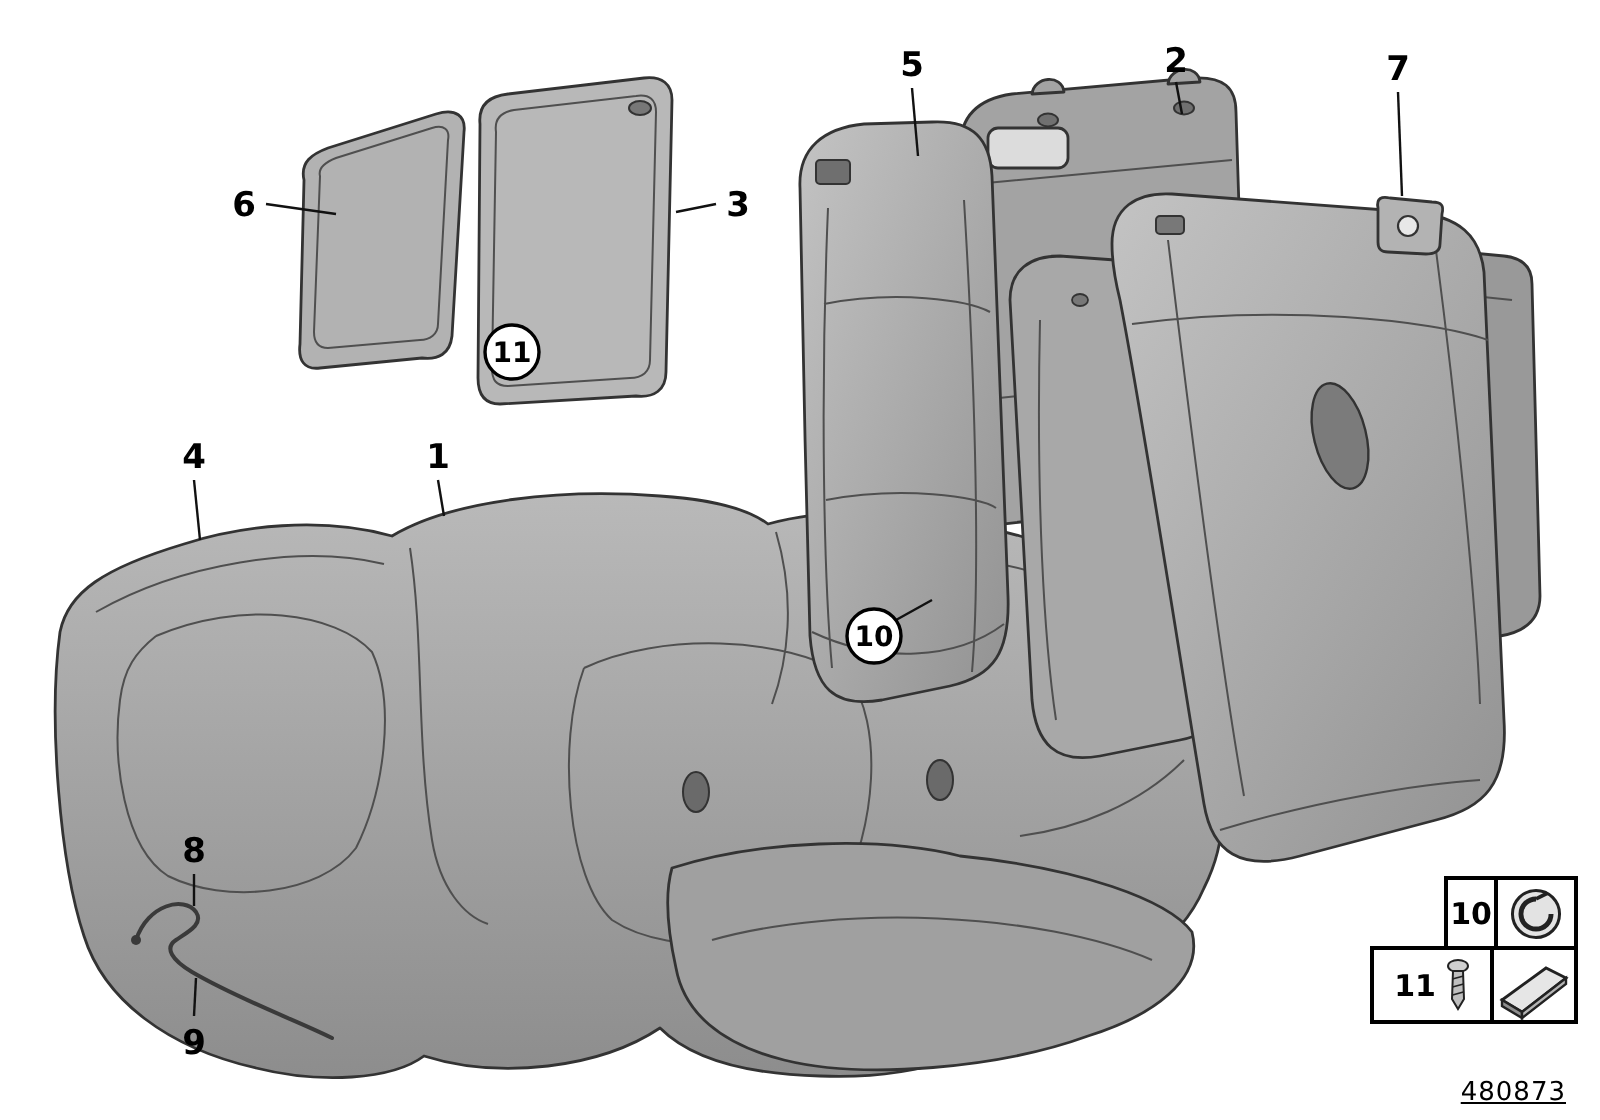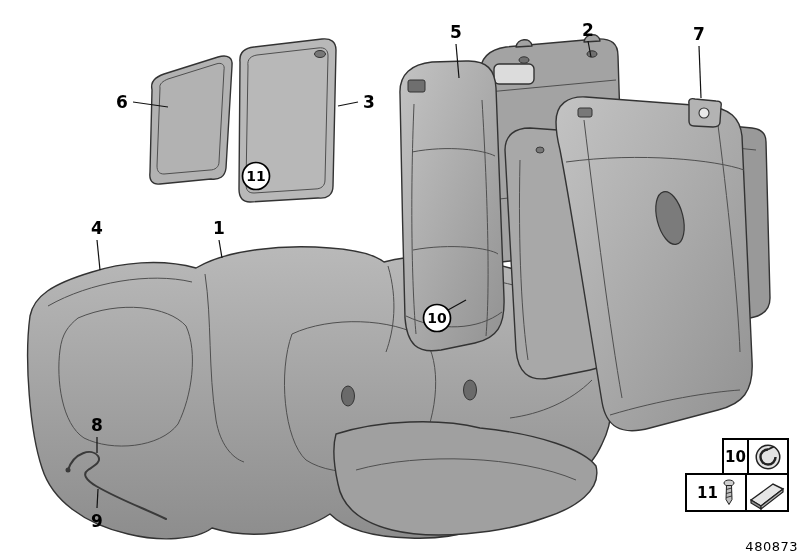--- a/index.html
+++ b/index.html
@@ -12,21 +12,21 @@
   .callout-text{font:bold 17px "DejaVu Sans",sans-serif;fill:#000;}
   .circ-text{font:bold 14px "DejaVu Sans",sans-serif;fill:#000;}
   .circ{fill:#fff;stroke:#000;stroke-width:1.7;}
   .legend{position:absolute;right:11px;bottom:48px;display:flex;flex-direction:column;align-items:flex-end;}
   .legend-row{display:flex;background:#fff;border:2px solid #000;box-sizing:border-box;}
   .legend-row-top{width:67px;height:37px;margin-bottom:-2px;}
   .legend-row-bottom{width:104px;height:39px;}
   .legend-row-top .num{width:25px;display:flex;align-items:center;justify-content:center;font-weight:bold;font-size:15px;border-right:2px solid #000;box-sizing:border-box;}
   .legend-row-bottom .numcell{width:60px;display:flex;align-items:center;justify-content:center;gap:5px;font-weight:bold;font-size:15px;border-right:2px solid #000;box-sizing:border-box;}
   .legend .iconcell{flex:1;display:flex;align-items:center;justify-content:center;}
-  .part-number{position:absolute;right:2px;bottom:6px;font-size:13px;color:#000;letter-spacing:0.5px;}
+  .part-number{position:absolute;right:17px;bottom:6px;font-size:13px;color:#000;letter-spacing:0.5px;text-decoration:underline;}
 </style>
 </head>
 <body>
 
 <div class="stage">
 
   <svg class="illustration" width="800" height="560" viewBox="0 0 800 560">
     <defs>
       <linearGradient id="g1" x1="0" y1="0" x2="1" y2="1">
         <stop offset="0" stop-color="#c3c3c3"></stop>

